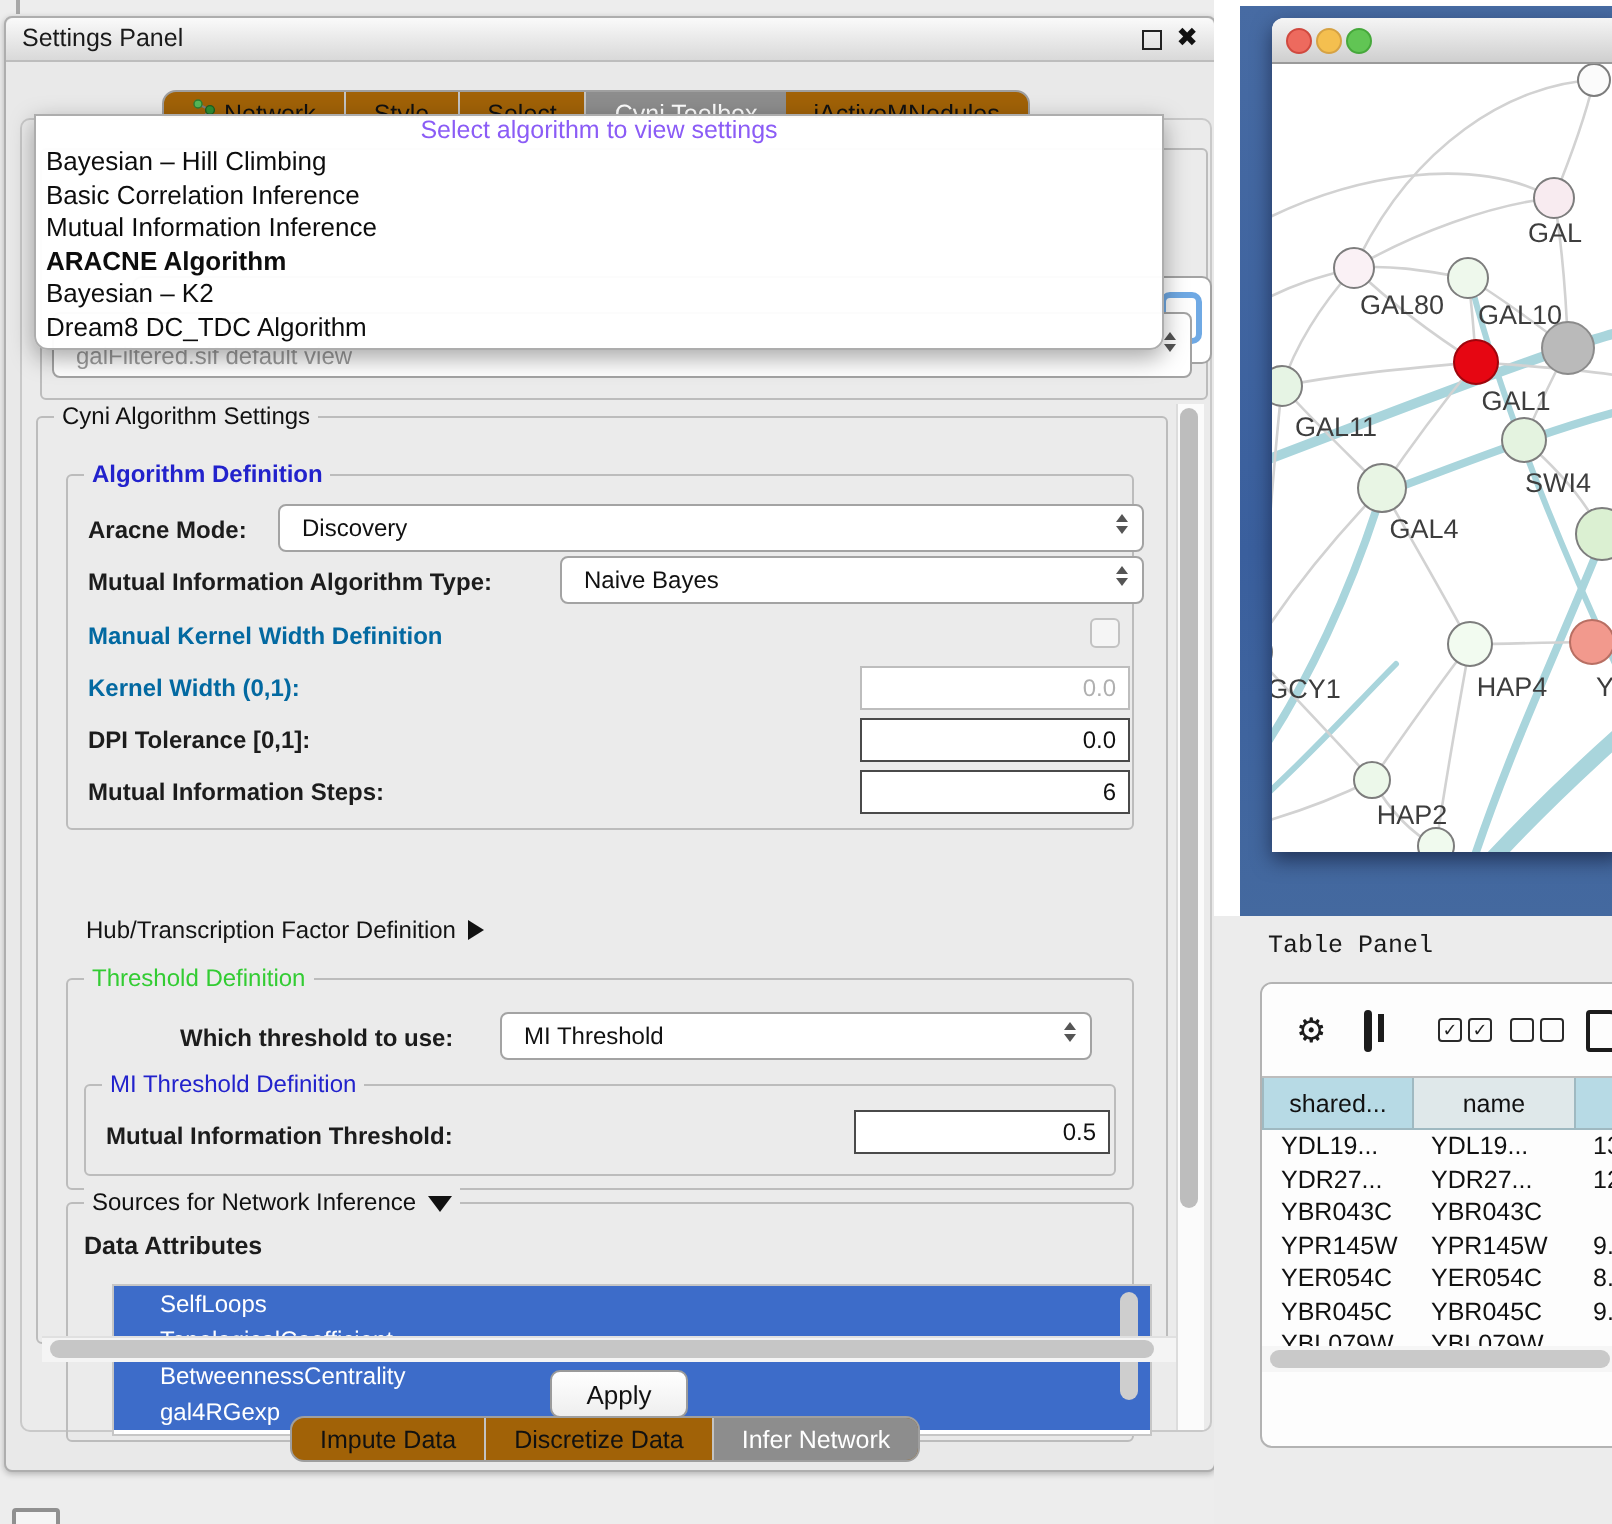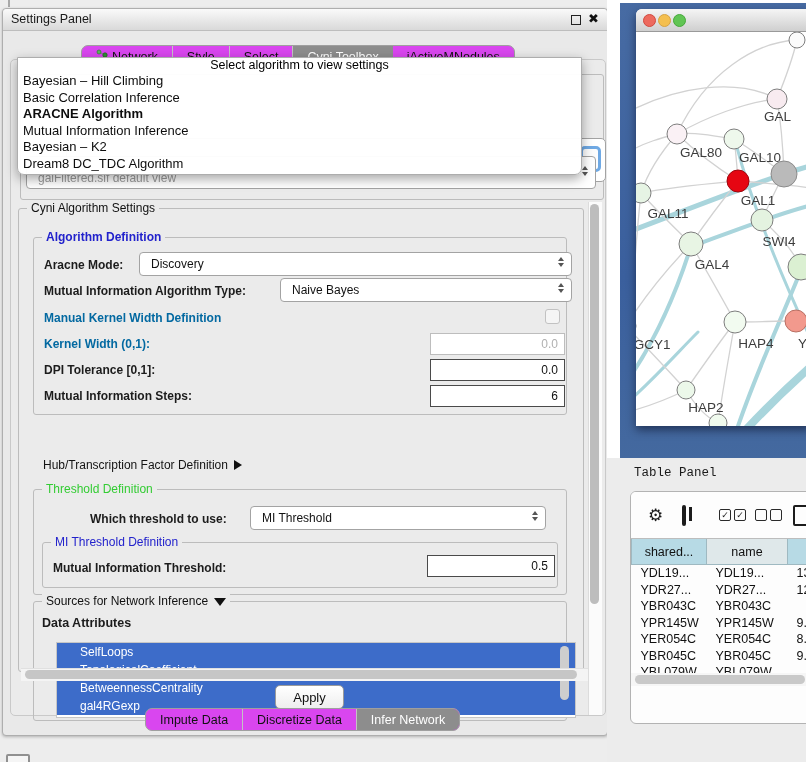--- a/index.html
+++ b/index.html
@@ -8,21 +8,21 @@
   .abs{position:absolute;}
   
   .cpwin{position:absolute;left:2px;top:8px;width:604px;height:726px;background:#e9e9e9;
          border:1px solid #aeaeae;border-radius:4px;box-shadow:0 1px 3px rgba(0,0,0,.25);}
   .cptitle{position:absolute;left:0;top:0;right:0;height:21px;border-bottom:1px solid #bdbdbd;
          background:linear-gradient(#fafafa,#d9d9d9);border-radius:4px 4px 0 0;}
   .cptitle .t{position:absolute;left:8px;top:3px;font-size:12.5px;color:#1a1a1a;}
   .float-btn{position:absolute;right:26px;top:6px;width:8px;height:8px;border:1.6px solid #222;}
   .close-btn{position:absolute;right:8px;top:2px;font-size:13px;font-weight:bold;color:#111;}
   
-  .tabstrip{position:absolute;left:78px;top:36px;height:21px;display:flex;background:#d946ef;
+  .tabstrip{position:absolute;left:78px;top:36px;height:21px;display:flex;background:#a16207;
             border:1px solid #9f9f9f;border-radius:7px;overflow:hidden;font-size:12.5px;}
   .tab{display:flex;align-items:center;gap:4px;padding:0 14px;border-right:1px solid #c3c3c3;color:#111;}
   .tab:last-child{border-right:none;}
   .tab.sel{background:#8d8d8d;color:#fff;border-right:none;}
   
   .content{position:absolute;left:7px;top:50px;width:594px;height:655px;background:#ebebeb;
            border:1px solid #c9c9c9;border-radius:5px;}
   .group{position:absolute;border:1px solid #bcbcbc;border-radius:3px;}
   .gtitle{position:absolute;top:-8px;left:8px;background:#ebebeb;padding:0 4px;font-size:12px;}
   .lbl{position:absolute;font-size:12px;font-weight:bold;color:#1c1c1c;white-space:nowrap;}
@@ -40,21 +40,21 @@
   .attr-list{position:absolute;left:45px;top:582px;width:518px;height:74px;background:#fff;
              border:1px solid #c6c6c6;overflow:hidden;}
   .attr-item{height:18px;line-height:18px;background:#3d6cc9;color:#fff;font-size:12px;padding-left:23px;width:502px;}
   .vscroll{position:absolute;background:#fbfbfb;border-left:1px solid #dcdcdc;}
   .thumb{position:absolute;background:#bdbdbd;border-radius:5px;}
   .btn{position:absolute;background:linear-gradient(#ffffff,#eeeeee);border:1px solid #9b9b9b;
        border-radius:5px;font-size:13px;display:flex;align-items:center;justify-content:center;color:#111;}
   
   .popup{position:absolute;left:17px;top:57px;width:563px;height:116px;background:rgba(255,255,255,.97);
          border:1px solid #adadad;border-radius:0 0 7px 7px;box-shadow:0 4px 12px rgba(0,0,0,.35);z-index:30;}
-  .popup .ph{height:15px;line-height:15px;text-align:center;color:#000000;font-size:12.5px;}
+  .popup .ph{height:15px;line-height:15px;text-align:center;color:#8b5cf6;font-size:12.5px;}
   .popup .it{height:16.5px;line-height:16.5px;padding-left:5px;font-size:13px;color:#0d0d0d;}
   .popup .it.b{font-weight:bold;}
   
   .rightbg{position:absolute;left:607px;top:0;width:199px;height:458px;background:#fff;}
   .bluepanel{position:absolute;left:620px;top:3px;width:186px;height:455px;
              background:linear-gradient(180deg,#476ba3,#3a5f9d 60%,#44699f);}
   .macwin{position:absolute;left:636px;top:9px;width:175px;height:417px;background:#fff;
           border-radius:6px 0 0 0;box-shadow:0 4px 10px rgba(0,0,20,.5);overflow:hidden;}
   .mactb{position:absolute;left:0;top:0;right:0;height:22px;background:linear-gradient(#f5f5f5,#cfcfcf);
          border-bottom:1px solid #9a9a9a;}
@@ -233,22 +233,22 @@
       <div class="tab sel">
           <span>Infer Network</span>
         </div>
     </div>
   </div>
 
   <div class="popup">
     <div class="ph">Select algorithm to view settings</div>
     <div class="it">Bayesian – Hill Climbing</div>
     <div class="it">Basic Correlation Inference</div>
+    <div class="it">Mutual Information Inference</div>
     <div class="it b">ARACNE Algorithm</div>
-    <div class="it">Mutual Information Inference</div>
     <div class="it">Bayesian – K2</div>
     <div class="it">Dream8 DC_TDC Algorithm</div>
   </div>
 
   <div class="abs" style="left:608px;top:368px;width:0;height:0;border-top:5px solid transparent;border-bottom:5px solid transparent;border-right:6px solid #9a9a9a;"></div>
 
   <div class="rightbg"></div>
   <div class="bluepanel"></div>
 
   <div class="macwin">

